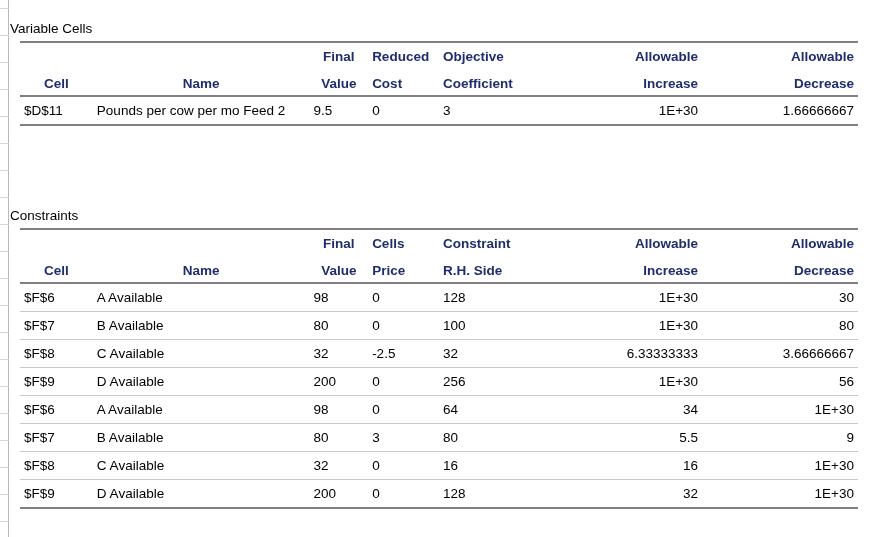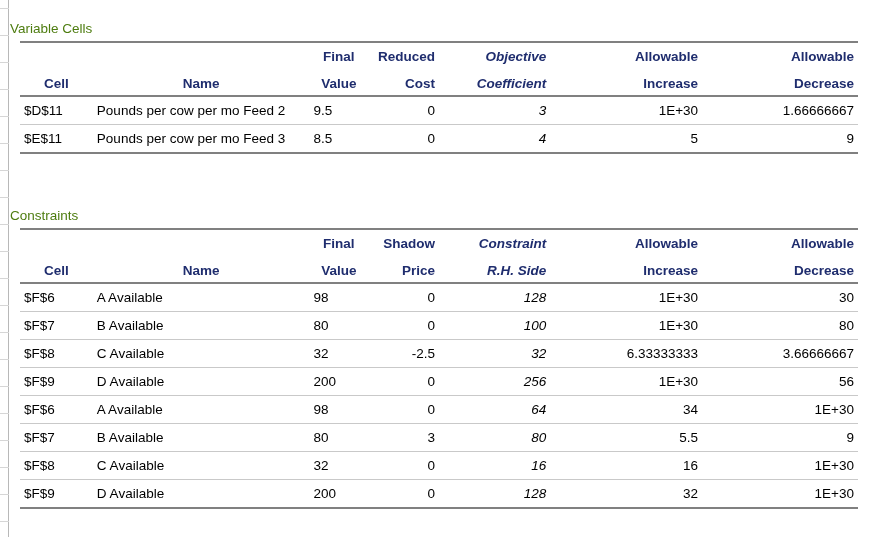--- a/index.html
+++ b/index.html
@@ -22,21 +22,21 @@
   #gutter .gl{
     position:absolute;left:0;width:9px;height:0;
     border-top:1px solid #d6d6d6;
   }
   #sheet{
     position:absolute;left:10px;top:0;width:882px;height:537px;
   }
   .section{position:absolute;left:0;}
   .section-title{
     font-size:13.5px;
-    color:#4d7c0f;
+    color:#000000;
     line-height:16px;
     white-space:nowrap;
   }
   table.rep{
     border-collapse:collapse;
     table-layout:fixed;
     margin-top:4px;
     margin-left:10px;
     width:838px;
   }
@@ -62,22 +62,22 @@
   table.rep thead tr.hrow1 th.topline{border-top:2px solid #808080;}
   table.rep tbody td{
     border-bottom:1px solid #c9c9c9;
   }
   table.rep tbody tr:last-child td{
     border-bottom:2px solid #808080;
   }
   .c-cell{width:72px;text-align:left;}
   .c-name{width:214px;text-align:left;}
   .c-num1{width:58px;}
-  .c-num2{width:70px;text-align:right;}
-  .c-num3{width:110px;text-align:right;font-style:italic;}
+  .c-num2{width:70px;text-align:left;}
+  .c-num3{width:110px;text-align:left;}
   .c-num4{width:150px;text-align:right;}
   .c-num5{width:154px;text-align:right;}
   th.c-cell,th.c-name{text-align:center;}
 </style>
 </head>
 <body>
 
 <div id="gutter">
     <div class="gl" style="top: 8px;"></div>
     <div class="gl" style="top: 35px;"></div>
@@ -138,29 +138,20 @@
       <tbody>
         <tr>
           <td class="c-cell">$D$11</td>
           <td class="c-name">Pounds per cow per mo Feed 2</td>
           <td class="c-num1">9.5</td>
           <td class="c-num2">0</td>
           <td class="c-num3">3</td>
           <td class="c-num4">1E+30</td>
           <td class="c-num5">1.66666667</td>
         </tr>
-        <tr>
-          <td class="c-cell">$E$11</td>
-          <td class="c-name">Pounds per cow per mo Feed 3</td>
-          <td class="c-num1">8.5</td>
-          <td class="c-num2">0</td>
-          <td class="c-num3">4</td>
-          <td class="c-num4">5</td>
-          <td class="c-num5">9</td>
-        </tr>
       </tbody>
     </table>
   </div>
 
   <div class="section" id="sec-constraints" style="top:208px;">
     <div class="section-title">Constraints</div>
     <table class="rep">
       <colgroup>
         <col class="c-cell">
           <col class="c-name">
@@ -168,21 +159,21 @@
           <col class="c-num2">
           <col class="c-num3">
           <col class="c-num4">
           <col class="c-num5">
       </colgroup>
       <thead>
         <tr class="hrow1">
           <th class="c-cell topline"></th>
           <th class="c-name topline"></th>
           <th class="c-num1 topline">Final</th>
-          <th class="c-num2 topline">Shadow</th>
+          <th class="c-num2 topline">Cells</th>
           <th class="c-num3 topline">Constraint</th>
           <th class="c-num4 topline">Allowable</th>
           <th class="c-num5 topline">Allowable</th>
         </tr>
         <tr class="hrow2">
           <th class="c-cell">Cell</th>
           <th class="c-name">Name</th>
           <th class="c-num1">Value</th>
           <th class="c-num2">Price</th>
           <th class="c-num3">R.H. Side</th>

